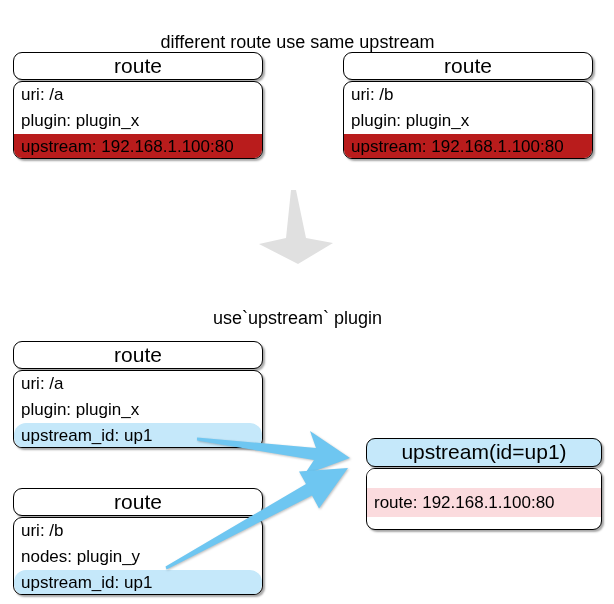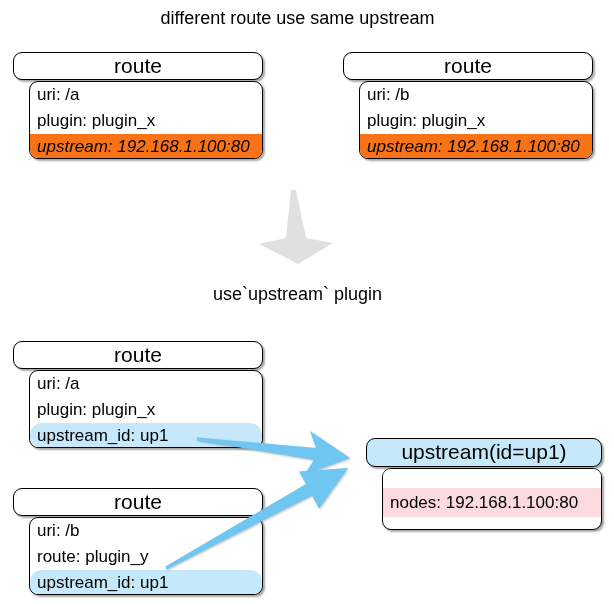--- a/index.html
+++ b/index.html
@@ -17,20 +17,21 @@
     overflow: hidden;
   }
   .caption {
     position: absolute;
     left: 0;
     width: 595px;
     text-align: center;
     font-size: 18px;
     line-height: 21px;
     color: #000000;
+    margin-top: 24px;
   }
   .box {
     position: absolute;
     box-sizing: border-box;
   }
   .box-header {
     box-sizing: border-box;
     border: 1.5px solid #000000;
     border-radius: 9px;
     background: #ffffff;
@@ -41,30 +42,29 @@
   }
   .box-body {
     box-sizing: border-box;
     border: 1.5px solid #000000;
     border-radius: 9px;
     background: #ffffff;
     margin-top: 1px;
     box-shadow: 2px 2px 2px rgba(0,0,0,0.35);
     overflow: hidden;
     position: relative;
-    margin-left: 16px;
   }
   .row {
     height: 26px;
     line-height: 26px;
     padding-left: 7px;
     font-size: 17px;
     white-space: nowrap;
   }
-  .hl-pink { background: #f97316; font-style: italic; }
+  .hl-pink { background: #b91c1c; }
   .hl-blue { background: #c5e8fa; border-radius: 12px; }
   .u-header { background: #c5e8fa; }
   .u-gap { height: 19px; background: #ffffff; }
   .u-row {
     height: 29px;
     line-height: 29px;
     padding-left: 7px;
     font-size: 17px;
     background: #fbdbde;
     white-space: nowrap;
@@ -118,32 +118,32 @@
       <div class="row hl-blue">upstream_id: up1</div>
     </div>
   </div>
 
   <div class="box" style="left:13px; top:488px; width:250px;">
     <div class="box-header" style="height:28px; line-height:25px;">
       <span>route</span>
     </div>
     <div class="box-body" style="height:78px;">
       <div class="row">uri: /b</div>
-      <div class="row">route: plugin_y</div>
+      <div class="row">nodes: plugin_y</div>
       <div class="row hl-blue">upstream_id: up1</div>
     </div>
   </div>
 
   <div class="box" style="left:350px; top:438px; width:252px;padding-left:16px;">
     <div class="box-header u-header" style="height:29px; line-height:26px;">
       <span>upstream(id=up1)</span>
     </div>
     <div class="box-body" style="height:62px;">
       <div class="u-gap"></div>
-      <div class="u-row">nodes: 192.168.1.100:80</div>
+      <div class="u-row">route: 192.168.1.100:80</div>
     </div>
   </div>
 
   <svg id="arrow-layer" width="614" height="604" viewBox="0 0 614 604">
 
     <polygon points="291,190 296,190 306,238 333,243 298,264 259,244 286,238" fill="#e0e0e0"></polygon>
 
     <polygon class="blue-arrow" points="197,437.5 316,448 310,431 350,458 304,475 314,460 197,440.5" fill="#6ec6f1"></polygon>
 
     <polygon class="blue-arrow" points="165.5,566.5 306,484 299,471.5 348,468 319,508.5 312,495.5 166.5,569.5" fill="#6ec6f1"></polygon>

